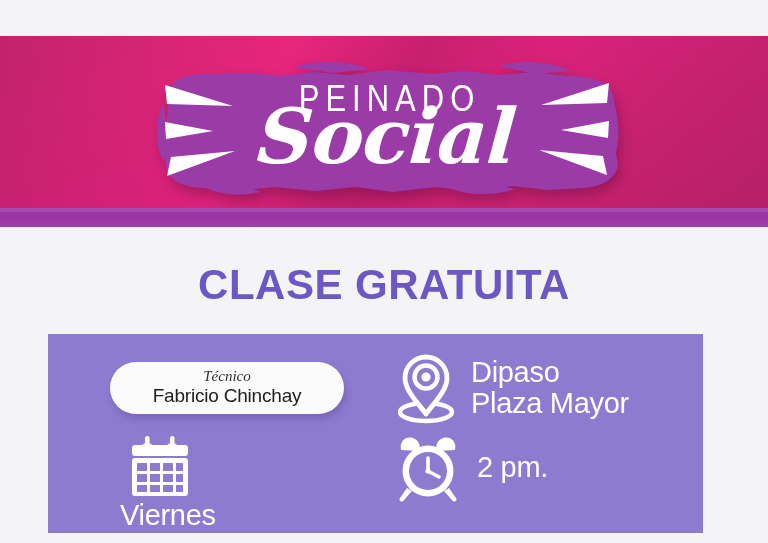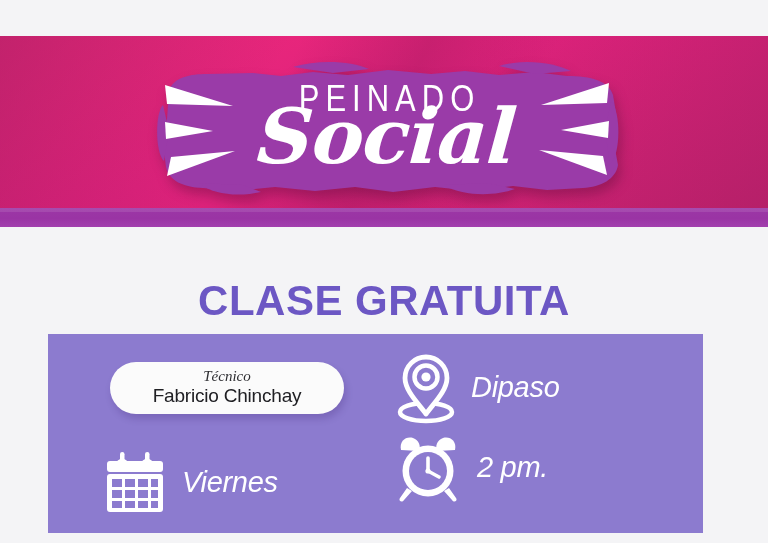--- a/index.html
+++ b/index.html
@@ -121,21 +121,21 @@
     top: 172px;
     width: 768px;
     height: 4px;
     background: rgba(255,255,255,0.10);
   }
 
   
   .heading {
     position: absolute;
     left: 0;
-    top: 244px;
+    top: 228px;
     width: 768px;
     text-align: center;
     color: #6c57c4;
     font-family: "Liberation Sans", sans-serif;
     font-size: 42px;
     font-weight: 700;
     letter-spacing: 0.5px;
     line-height: 1;
   }
 
@@ -181,32 +181,31 @@
     letter-spacing: -0.2px;
   }
 
   
   .info-row {
     position: absolute;
     display: flex;
     align-items: center;
   }
   .row-place  { left: 347px; top: 18px; }
-  .row-date   { left: 56px;  top: 116px; }
+  .row-date   { left: 56px;  top: 100px; flex-direction: column; }
   .row-time   { left: 347px; top: 100px; }
 
   .icon-box {
     flex: 0 0 auto;
     display: block;
   }
   .info-text {
     color: #ffffff;
     font-family: "Liberation Sans", sans-serif;
     font-size: 29px;
-    font-style: italic;
     font-weight: 400;
     line-height: 1.08;
     letter-spacing: -0.3px;
     white-space: pre;
   }
   .info-text.single { font-size: 29px; }
 </style>
 </head>
 <body>
 
@@ -275,20 +274,21 @@
         <path d="M 31,5
                  C 42.6,5 52,14.4 52,26
                  C 52,39 38,52 31,62
                  C 24,52 10,39 10,26
                  C 10,14.4 19.4,5 31,5 Z" fill="#8c7bcf" stroke="#ffffff" stroke-width="4.8" stroke-linejoin="round"></path>
         <circle cx="31" cy="25" r="11.5" fill="none" stroke="#ffffff" stroke-width="4.5"></circle>
         <circle cx="31" cy="25" r="4.6" fill="#ffffff"></circle>
       </svg>
       <div style="margin-left:14px;">
         <div class="info-text">Dipaso</div>
+        <div class="info-text">Plaza Mayor</div>
       </div>
     </div>
 
     <div class="info-row row-date">
       <svg class="icon-box" width="62" height="66" viewBox="0 0 62 66" xmlns="http://www.w3.org/2000/svg">
         <rect x="16" y="2" width="4.5" height="13" rx="2.2" fill="#ffffff"></rect>
         <rect x="41" y="2" width="4.5" height="13" rx="2.2" fill="#ffffff"></rect>
         <circle cx="18.2" cy="15" r="4.6" fill="none" stroke="#ffffff" stroke-width="3.4"></circle>
         <circle cx="43.2" cy="15" r="4.6" fill="none" stroke="#ffffff" stroke-width="3.4"></circle>
         <rect x="3" y="11" width="56" height="11" rx="3" fill="#ffffff"></rect>

